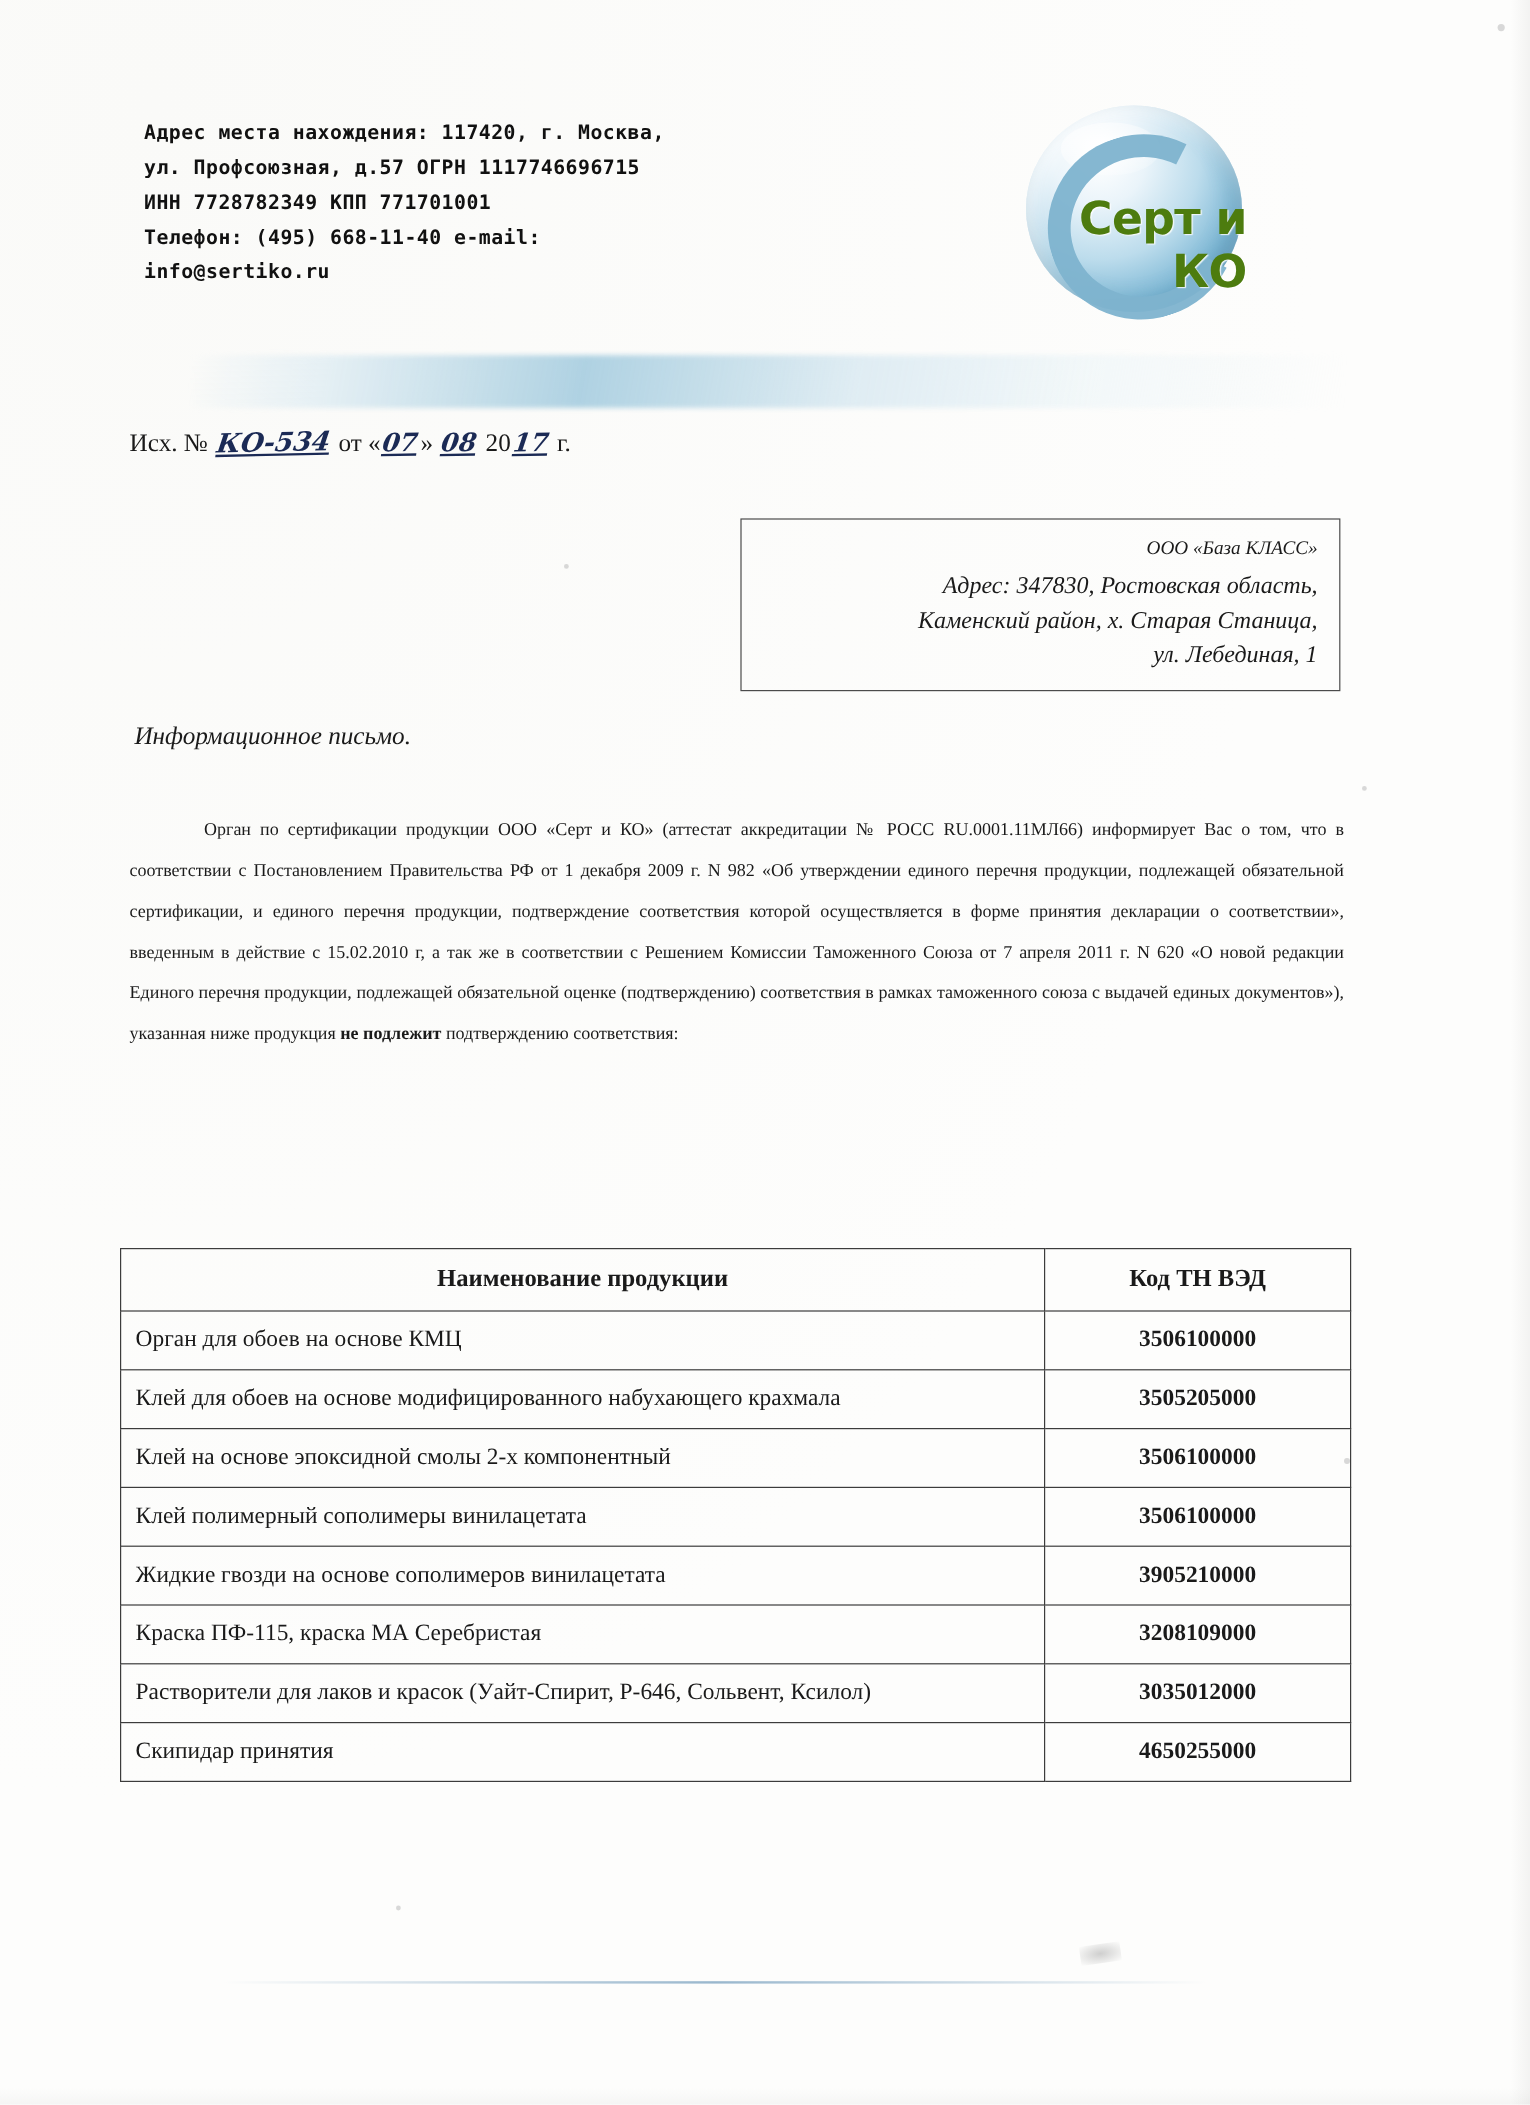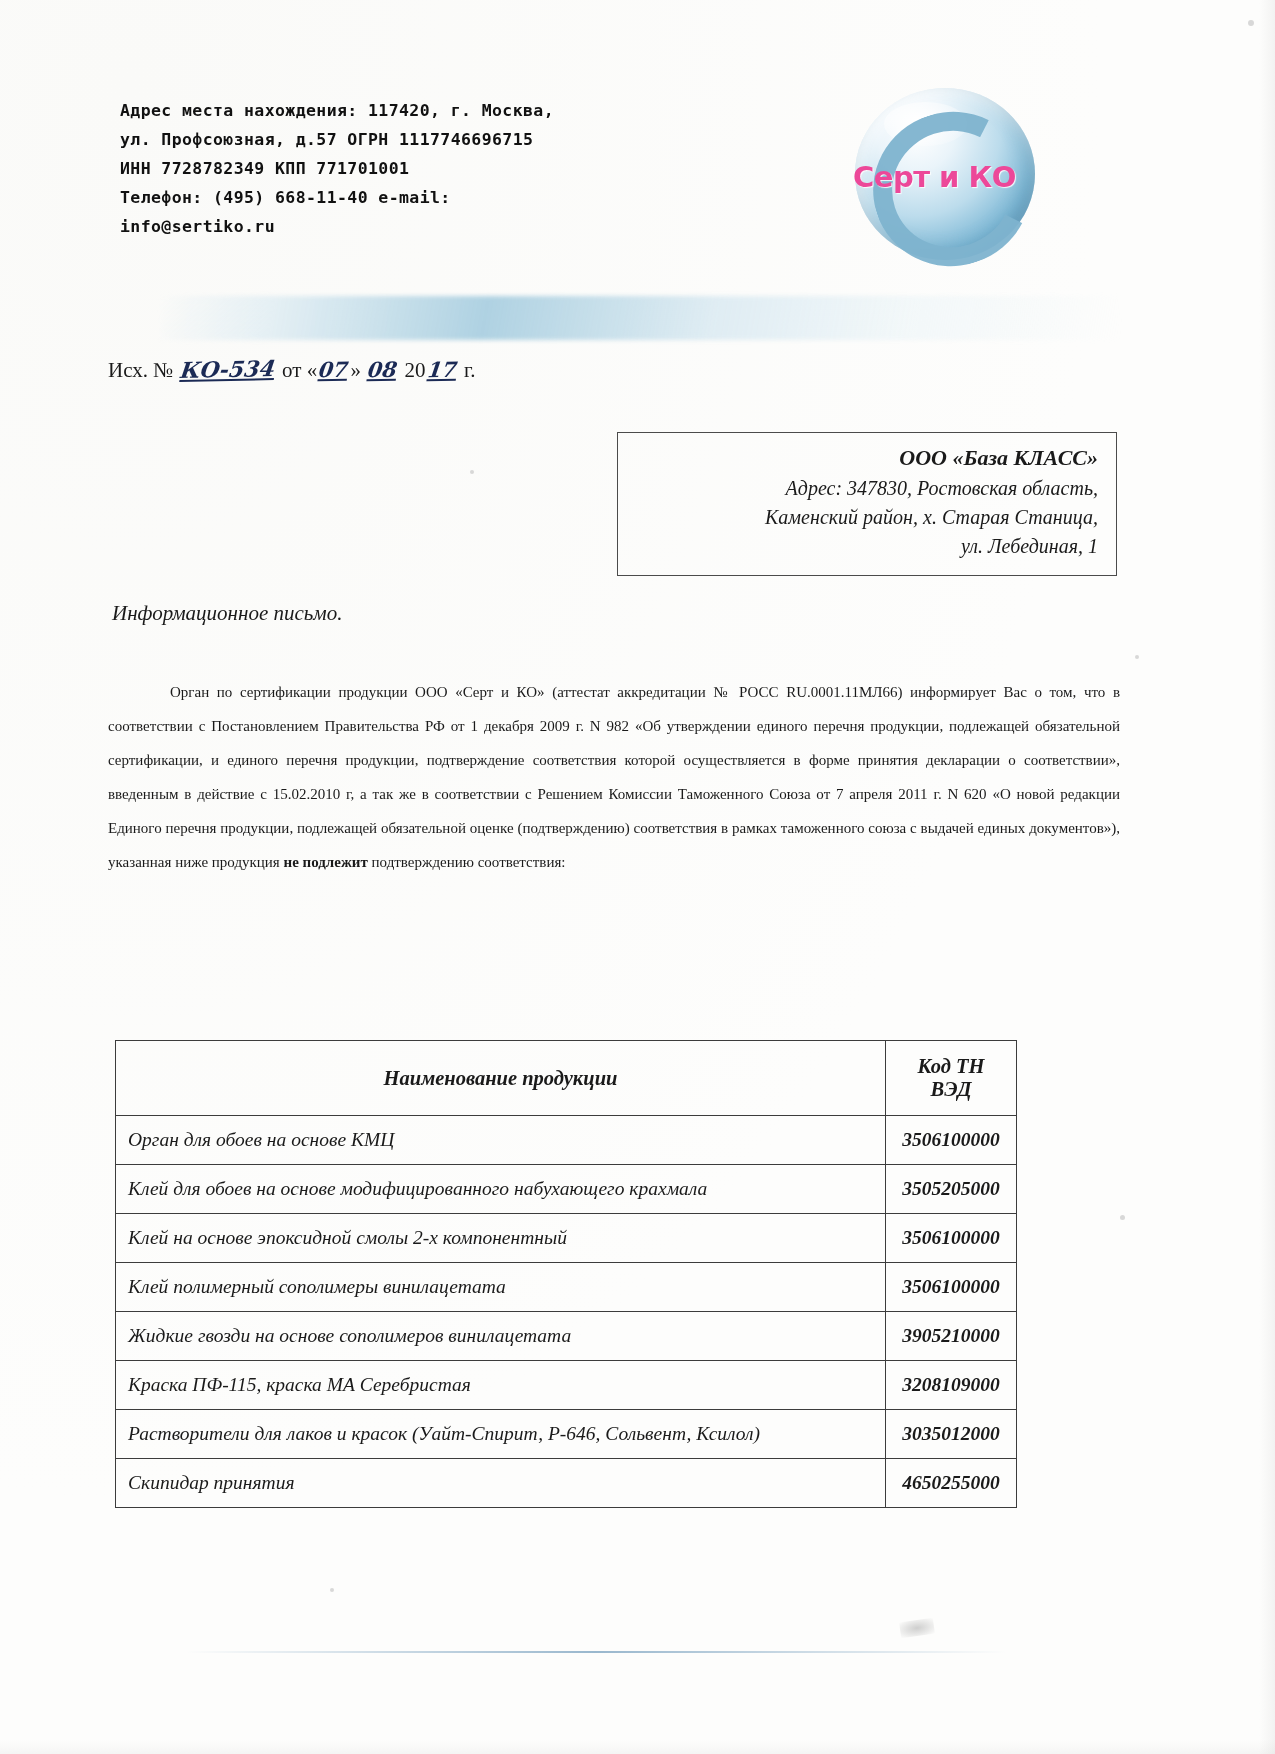--- a/index.html
+++ b/index.html
@@ -88,25 +88,25 @@
     border-radius: 50%;
     border-right-color: transparent;
     transform: rotate(-18deg);
     opacity: .95;
   }
   .logo-text {
     position: absolute;
     left: 8px;
     top: 78px;
     width: 186px;
-    text-align: left;
+    text-align: right;
     font-family: "DejaVu Sans", sans-serif;
     font-weight: bold;
-    font-size: 29px;
-    color: #ec4899;
+    font-size: 38px;
+    color: #4d7c0f;
     text-shadow: 1px 1px 1px rgba(255,255,255,.9);
     letter-spacing: -.5px;
   }
 
   
   .band {
     position: absolute;
     left: 160px;
     top: 296px;
     width: 960px;
@@ -150,22 +150,22 @@
     width: 500px;
     border: 1.3px solid #4b4b4b;
     padding: 10px 18px 14px 14px;
     box-sizing: border-box;
     text-align: right;
     font-style: italic;
     font-size: 20px;
     line-height: 29px;
   }
   .addressee .org {
-    font-weight: bold;
-    font-size: 22px;
+    font-weight: normal;
+    font-size: 16px;
     margin-bottom: 2px;
     text-align: right;
   }
 
   
   .subject {
     position: absolute;
     left: 112px;
     top: 601px;
     font-style: italic;
@@ -181,25 +181,23 @@
     text-align: justify;
     text-indent: 62px;
   }
   .para b { font-weight: bold; }
 
   
   table.products {
     position: absolute;
     left: 100px;
     top: 1040px;
-    width: 902px;
+    width: 1026px;
     border-collapse: collapse;
-    font-style: italic;
     font-size: 19.5px;
-    margin-left: 15px;
   }
   table.products th,
   table.products td {
     border: 1.2px solid #3c3c3c;
     padding: 9px 12px;
     vertical-align: middle;
   }
   table.products thead th {
     font-weight: bold;
     text-align: center;

